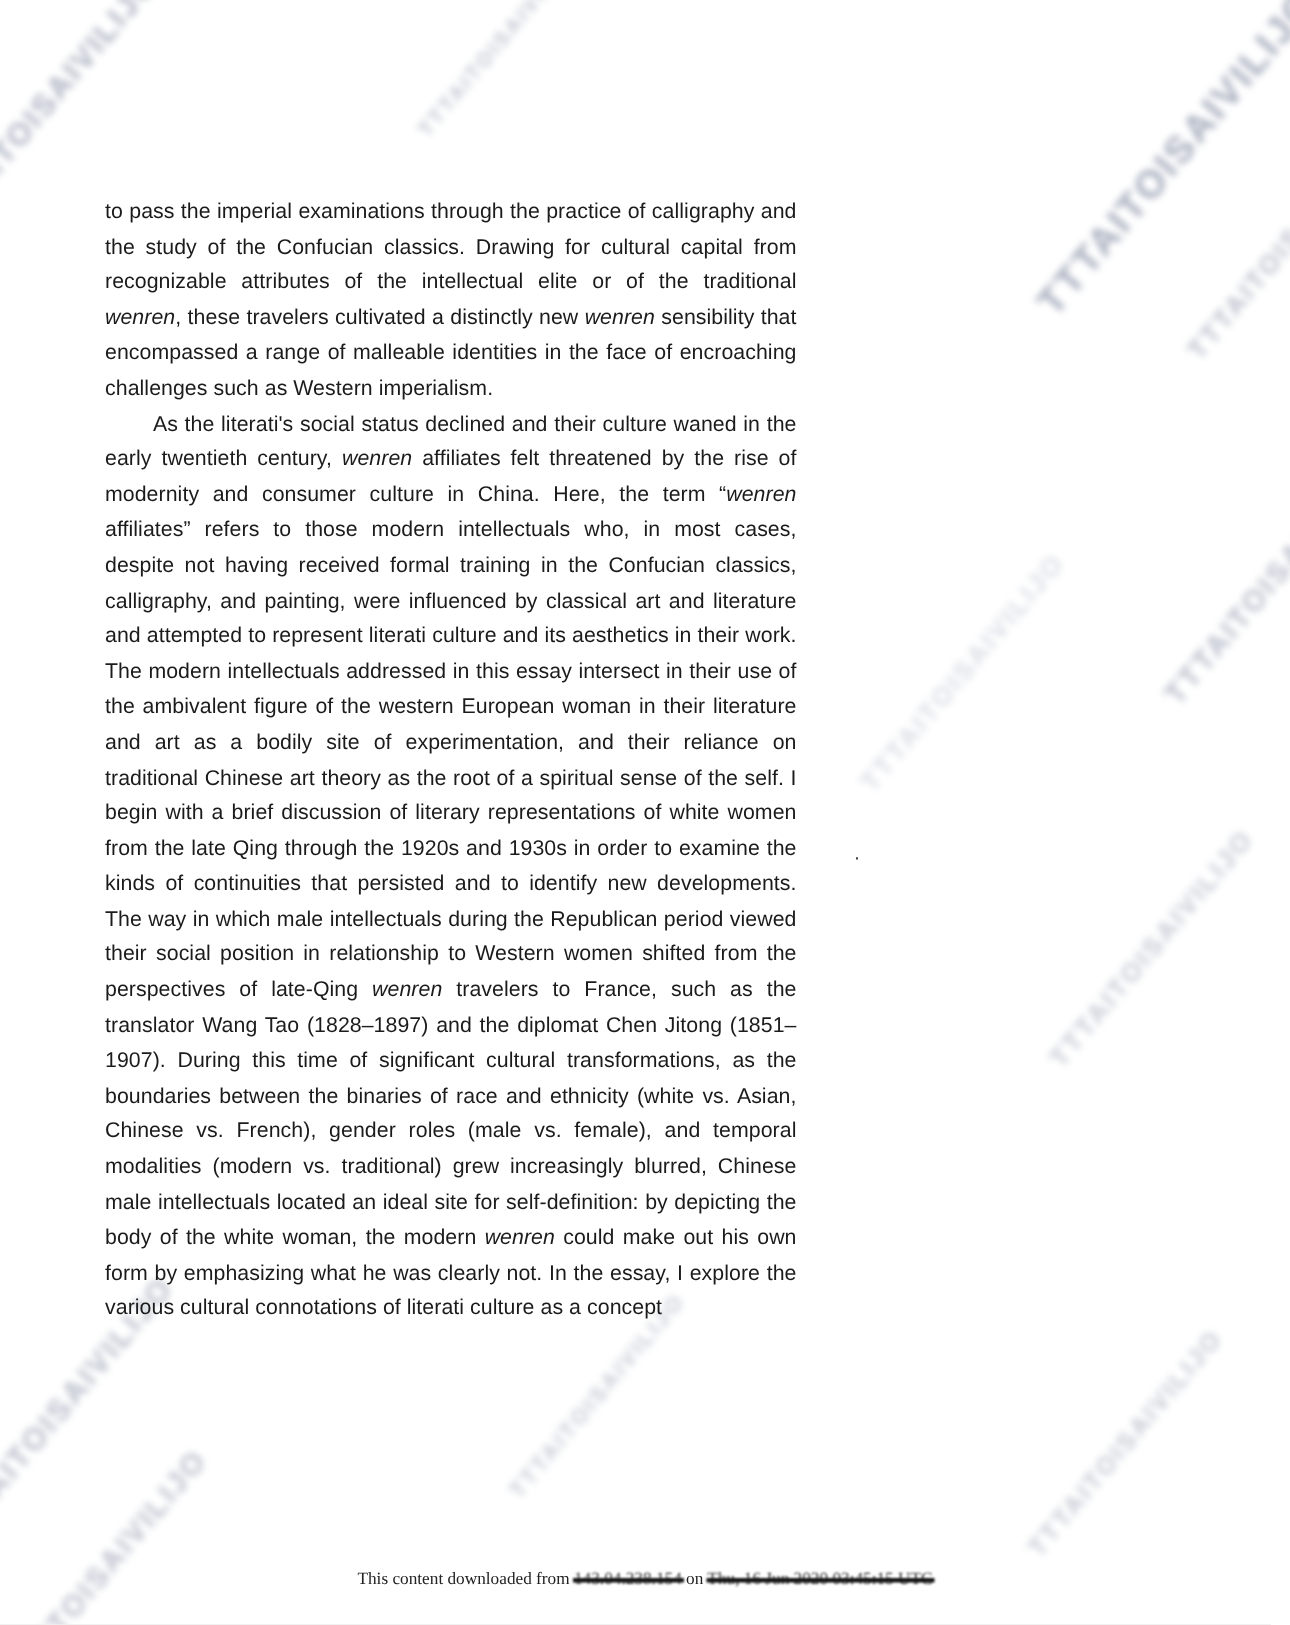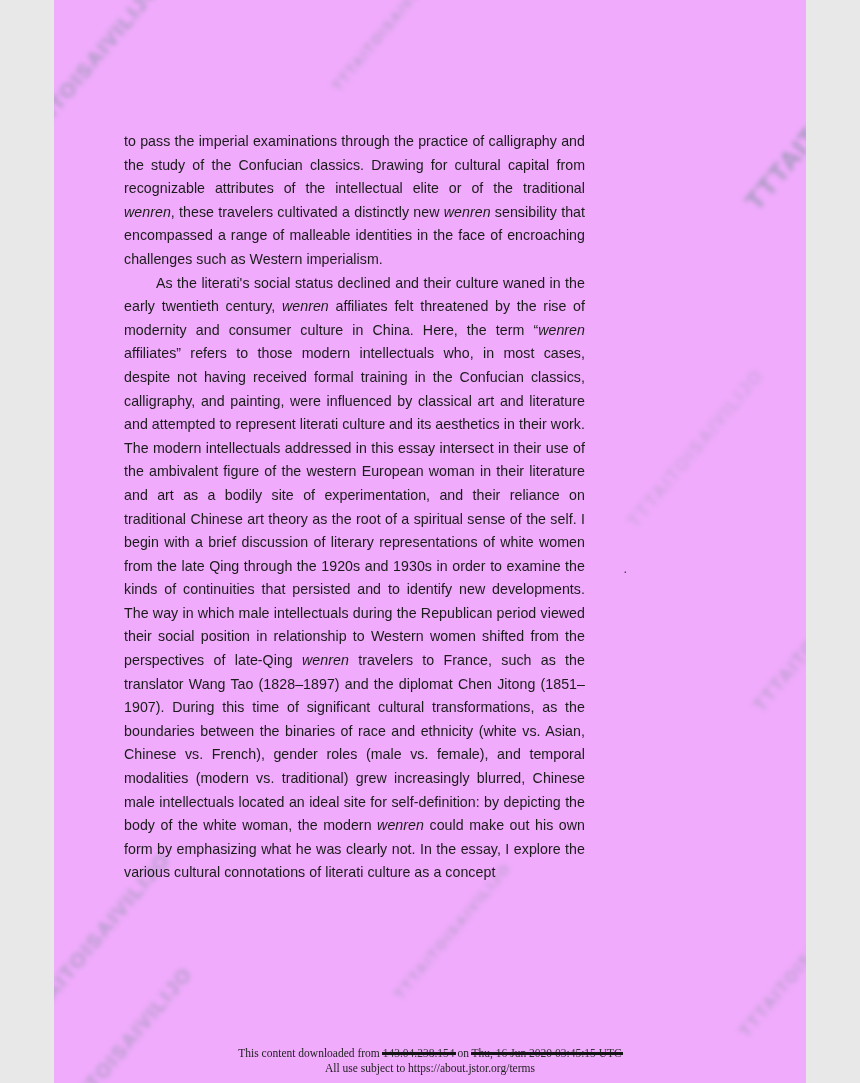--- a/index.html
+++ b/index.html
@@ -1,20 +1,20 @@
 <!DOCTYPE html>
 <html><head>
 <meta charset="utf-8">
 <style>
   html,body{margin:0;padding:0;background:#e8e8e8;}
   .page{
     position:relative;
-    width:752px;height:1083px;
+    width:860px;height:1083px;
     margin:0 auto;
-    background:#f0abfc;
+    background:#ffffff;
     overflow:hidden;
     font-family:"Liberation Sans", sans-serif;
     color:#1c1c1c;
   }
   
   .textblock{
     position:absolute;
     left:70px;top:130px;width:461px;
   }
   .para{
@@ -106,16 +106,15 @@
     <p class="para indent"><span>As the literati's social status declined and their culture waned in the early twentieth century, </span><span class="it">wenren</span><span> affiliates felt threatened by the rise of modernity and consumer culture in China. Here, the term “</span><span class="it">wenren</span><span> affiliates” refers to those modern intellectuals who, in most cases, despite not having received formal training in the Confucian classics, calligraphy, and painting, were influenced by classical art and literature and attempted to represent literati culture and its aesthetics in their work. The modern intellectuals addressed in this essay intersect in their use of the ambivalent figure of the western European woman in their literature and art as a bodily site of experimentation, and their reliance on traditional Chinese art theory as the root of a spiritual sense of the self. I begin with a brief discussion of literary representations of white women from the late Qing through the 1920s and 1930s in order to examine the kinds of continuities that persisted and to identify new developments. The way in which male intellectuals during the Republican period viewed their social position in relationship to Western women shifted from the perspectives of late-Qing </span><span class="it">wenren</span><span> travelers to France, such as the translator Wang Tao (1828–1897) and the diplomat Chen Jitong (1851–1907). During this time of significant cultural transformations, as the boundaries between the binaries of race and ethnicity (white vs. Asian, Chinese vs. French), gender roles (male vs. female), and temporal modalities (modern vs. traditional) grew increasingly blurred, Chinese male intellectuals located an ideal site for self-definition: by depicting the body of the white woman, the modern </span><span class="it">wenren</span><span> could make out his own form by emphasizing what he was clearly not. In the essay, I explore the various cultural connotations of literati culture as a concept</span></p>
   </div>
 
   <div class="stray">·</div>
 
 
   <div class="jstor">
     <div>
       <span>This content downloaded from </span><span class="redact">143.04.238.154</span><span> on </span><span class="redact">Thu, 16 Jun 2020 03:45:15 UTC</span>
     </div>
-    <div>All use subject to https://about.jstor.org/terms</div>
   </div>
 
 </div>
 
 </body></html>

